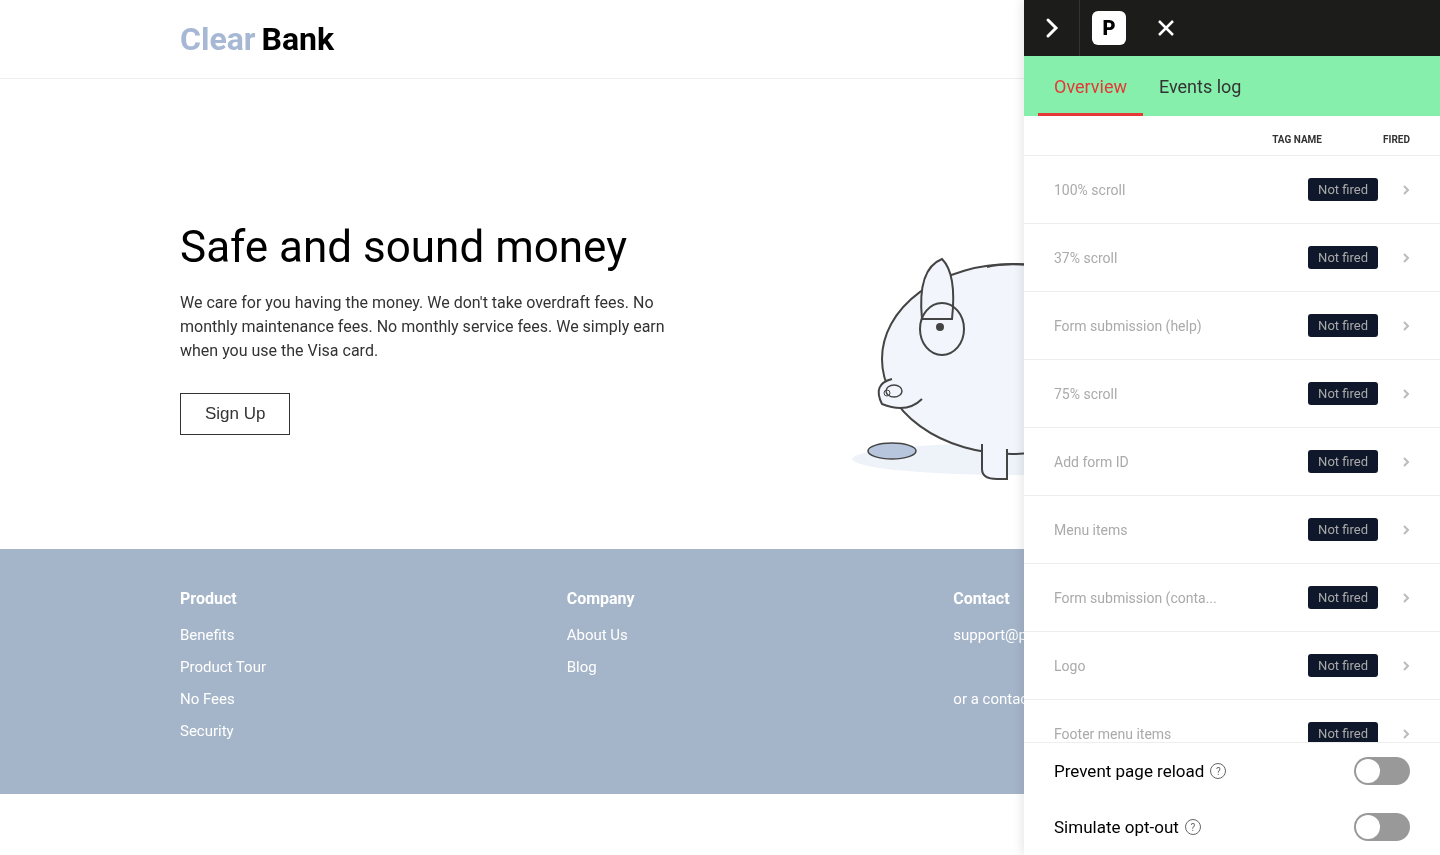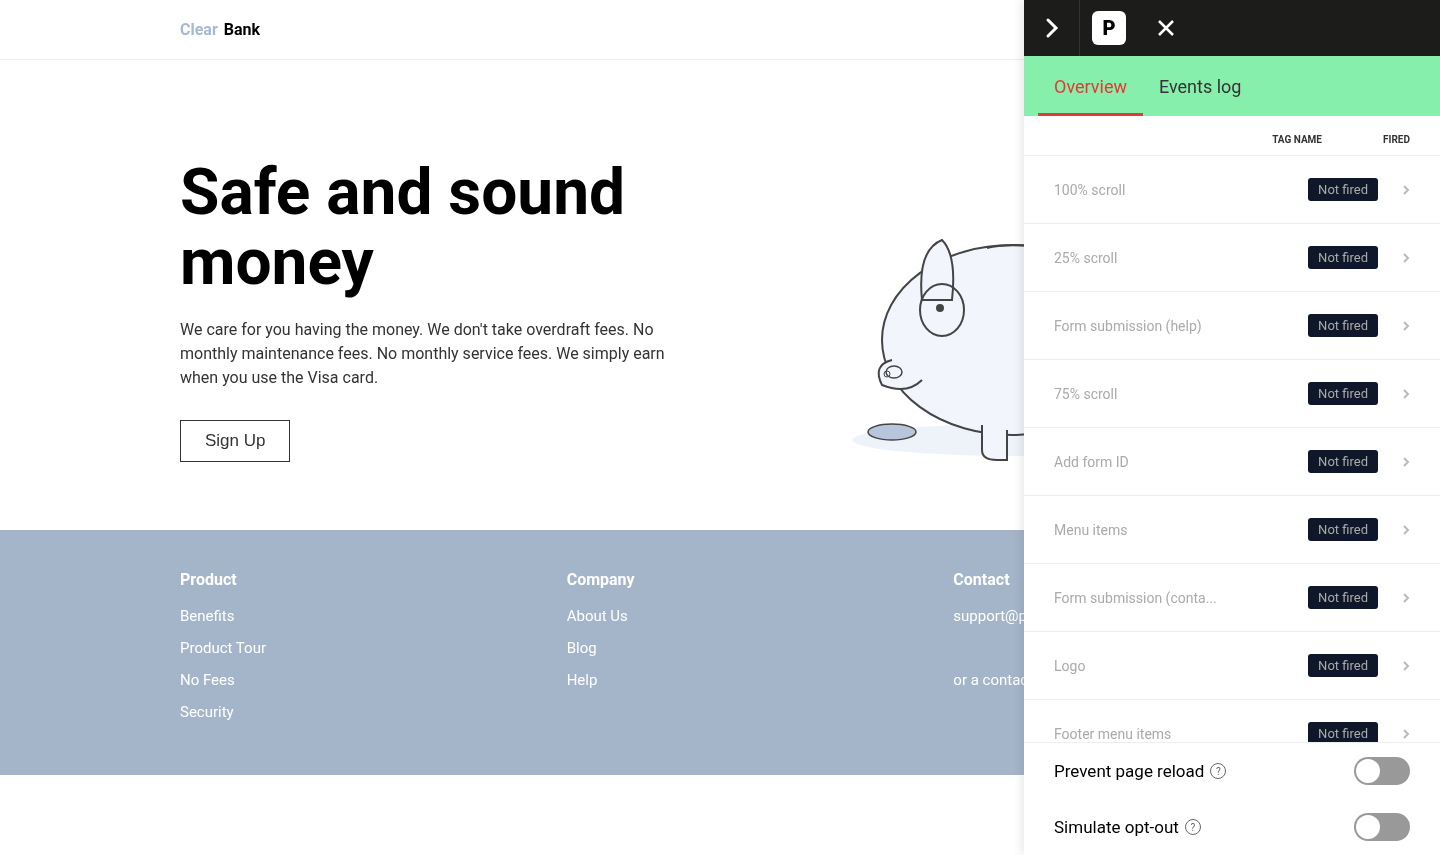--- a/index.html
+++ b/index.html
@@ -1,30 +1,30 @@
 <!DOCTYPE html>
 <html><head>
 <meta charset="utf-8">
 <style>
 * { margin: 0; padding: 0; box-sizing: border-box; }
 body { font-family: -apple-system, BlinkMacSystemFont, 'Segoe UI', Roboto, sans-serif; background: #fff; width: 1440px; height: 855px; overflow: hidden; position: relative; }
 
 
 .site { width: 100%; height: 100%; }
 .header { display: flex; align-items: center; justify-content: space-between; padding: 20px 180px; border-bottom: 1px solid #eee; }
-.logo { display: flex; align-items: flex-start; font-size: 16px; font-weight: 700; }
+.logo { display: flex; align-items: flex-start; font-size: 32px; font-weight: 700; }
 .logo-clear { color: #A7B8D4; margin-right: 6px; }
 .logo-bank { color: #000; }
 .nav { display: flex; gap: 30px; align-items: center; }
 .nav-item { color: #555; font-size: 15px; cursor: pointer; display: flex; align-items: center; gap: 5px; }
 .nav-item.active { color: #2196F3; }
 
 .hero { display: flex; padding: 90px 180px 60px; align-items: center; }
 .hero-text { flex: 0 0 54%; }
-.hero-title { font-size: 64px; font-weight: 700; line-height: 1.1; margin-bottom: 20px; color: #000; }
+.hero-title { font-size: 44px; font-weight: 400; line-height: 1.1; margin-bottom: 20px; color: #000; }
 .hero-desc { font-size: 16px; line-height: 1.5; color: #333; margin-bottom: 30px; max-width: 490px; }
 .signup-btn { display: inline-block; padding: 10px 24px; border: 1.5px solid #333; border-radius: 0; font-size: 17px; color: #333; cursor: pointer; background: transparent; }
 .hero-image { flex: 1; display: flex; justify-content: center; }
 .piggy { width: 360px; height: 320px; }
 
 .footer { background: #A5B5C9; padding: 40px 180px; color: #fff; min-height: 230px; }
 .footer-cols { display: flex; gap: 80px; }
 .footer-col { flex: 1; }
 .footer-heading { font-weight: 700; font-size: 16px; margin-bottom: 18px; }
 .footer-link { font-size: 15px; margin-bottom: 14px; cursor: pointer; }
@@ -122,21 +122,20 @@
           <div class="footer-heading">Product</div>
           <div class="footer-link">Benefits</div>
           <div class="footer-link">Product Tour</div>
           <div class="footer-link">No Fees</div>
           <div class="footer-link">Security</div>
         </div>
         <div class="footer-col">
           <div class="footer-heading">Company</div>
           <div class="footer-link">About Us</div>
           <div class="footer-link">Blog</div>
-          <div class="footer-link">Help</div>
         </div>
         <div class="footer-col">
           <div class="footer-heading">Contact</div>
           <div class="footer-link">support@piwik.</div>
           <div class="footer-link">&nbsp;</div>
           <div class="footer-link">or a contact for</div>
         </div>
       </div>
   </div>
 </div>
@@ -170,21 +169,21 @@
         <div class="panel-row">
           <div class="row-name">100% scroll</div>
           <div class="row-badge">Not fired</div>
           <div class="row-chevron">
             <svg width="8" height="12" viewBox="0 0 8 12">
               <path d="M2 2 L6 6 L2 10" stroke="#bbb" stroke-width="2" fill="none"></path>
             </svg>
           </div>
         </div>
         <div class="panel-row">
-          <div class="row-name">25% scroll</div>
+          <div class="row-name">37% scroll</div>
           <div class="row-badge">Not fired</div>
           <div class="row-chevron">
             <svg width="8" height="12" viewBox="0 0 8 12">
               <path d="M2 2 L6 6 L2 10" stroke="#bbb" stroke-width="2" fill="none"></path>
             </svg>
           </div>
         </div>
         <div class="panel-row">
           <div class="row-name">Form submission (help)</div>
           <div class="row-badge">Not fired</div>

